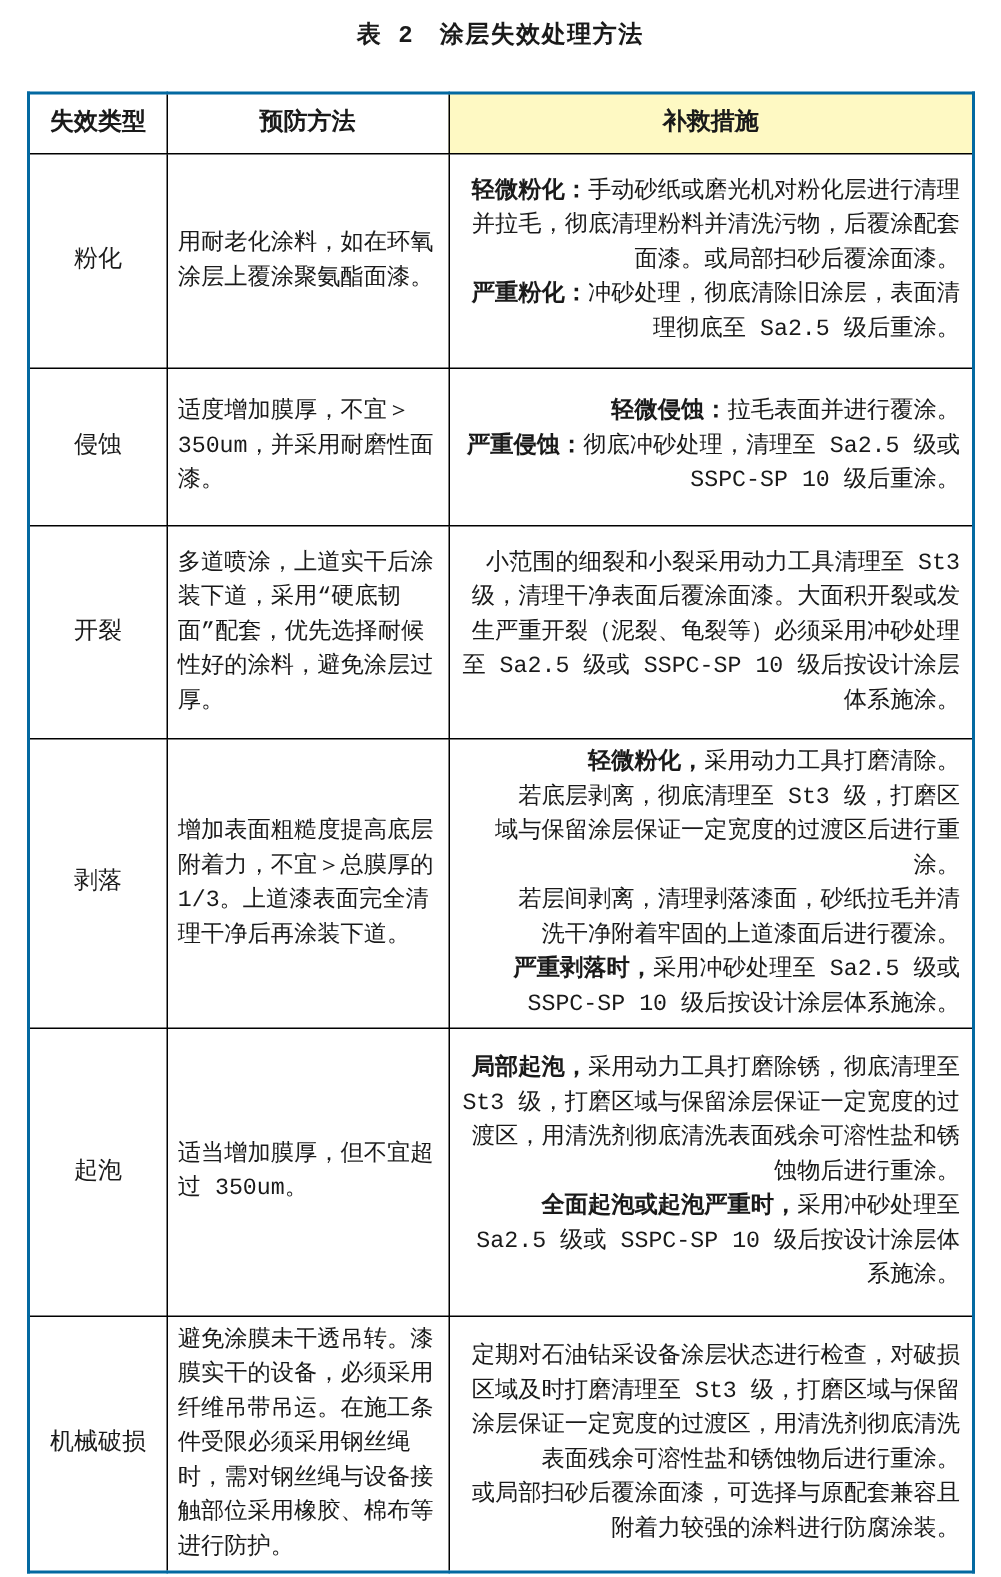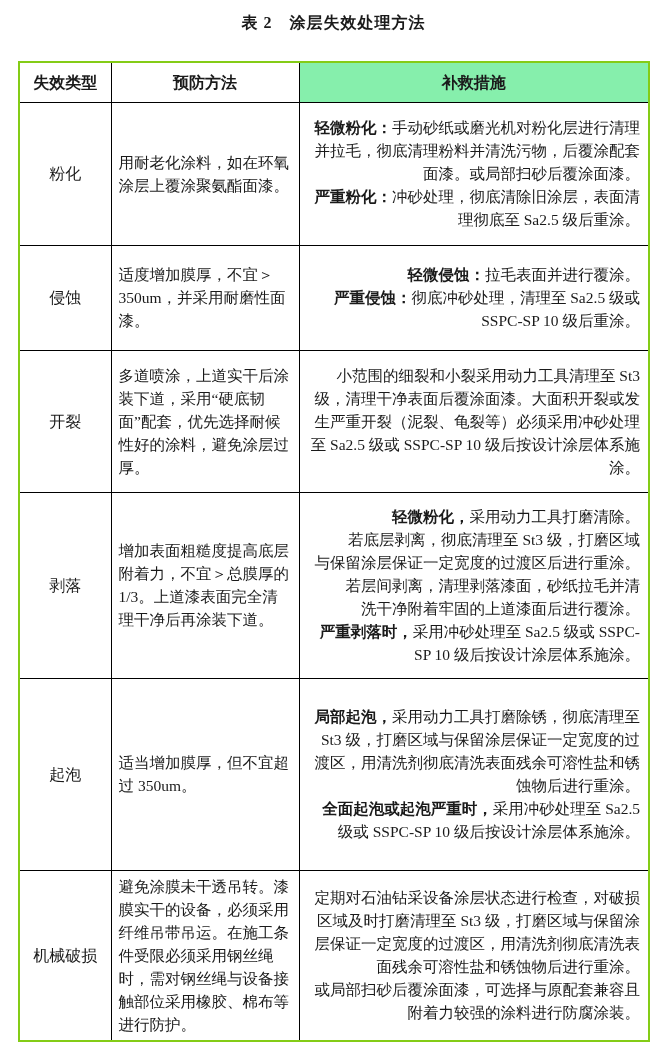--- a/index.html
+++ b/index.html
@@ -9,53 +9,54 @@
     width: 667px;
     height: 1051px;
     overflow: hidden;
     font-family: "Liberation Serif", "DejaVu Serif", serif;
     color: #1a1a1a;
   }
   .page {
     width: 667px;
     height: 1051px;
     position: relative;
+    font-family: Liberation Mono, monospace;
   }
   .doc-title {
     text-align: center;
     font-weight: bold;
     font-size: 16px;
     padding-top: 13px;
     letter-spacing: 1px;
   }
   table.failure-table {
     border-collapse: collapse;
     table-layout: fixed;
     width: 630px;
     margin: 27px 0 0 18px;
-    border: 2px solid #84cc16;
+    border: 2px solid #0369a1;
   }
   col.c1 { width: 92px; }
   col.c2 { width: 188px; }
   col.c3 { width: 350px; }
   th, td {
     border: 1px solid #000000;
     vertical-align: middle;
     font-size: 15.5px;
     line-height: 23px;
     box-sizing: border-box;
   }
   thead th {
     height: 40px;
     font-weight: bold;
     text-align: center;
     font-size: 16px;
     background: #ffffff;
   }
-  thead th.shaded { background: #86efac; }
+  thead th.shaded { background: #fef9c3; }
   td.type-cell {
     text-align: center;
     font-size: 16px;
   }
   td.prevention-cell {
     padding: 4px 7px;
     text-align: left;
   }
   td.remedy-cell {
     padding: 4px 8px;

